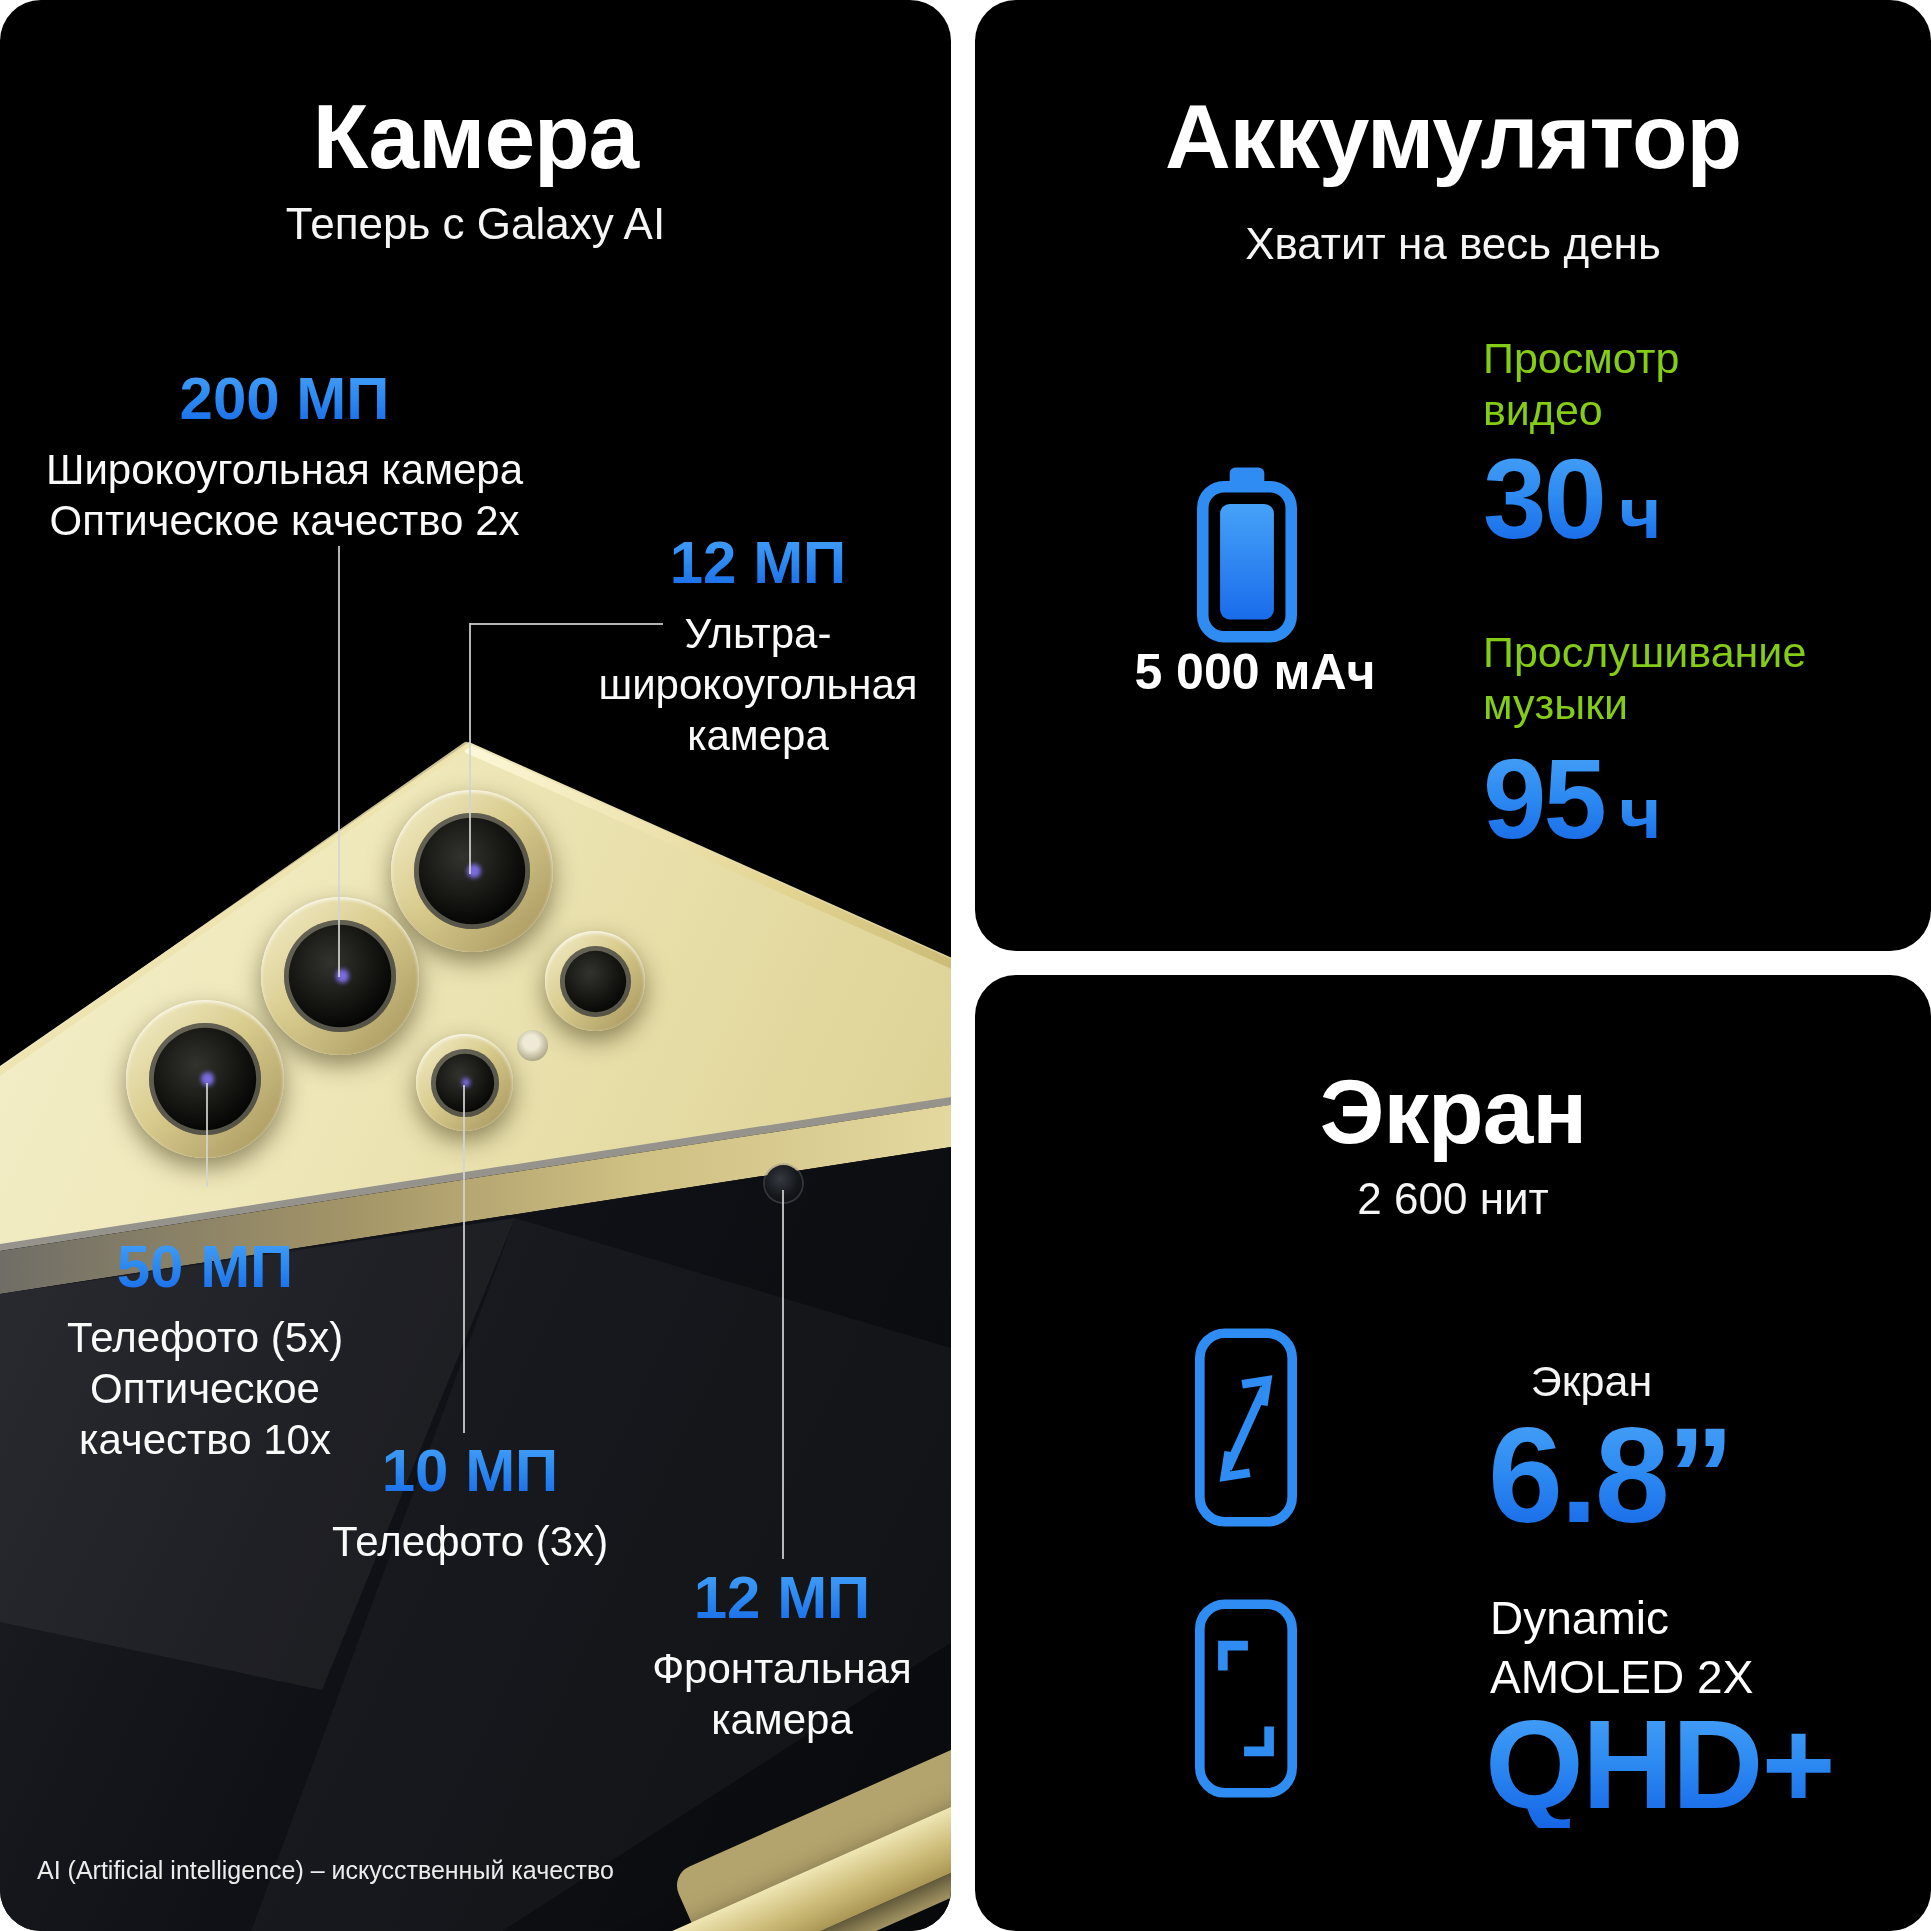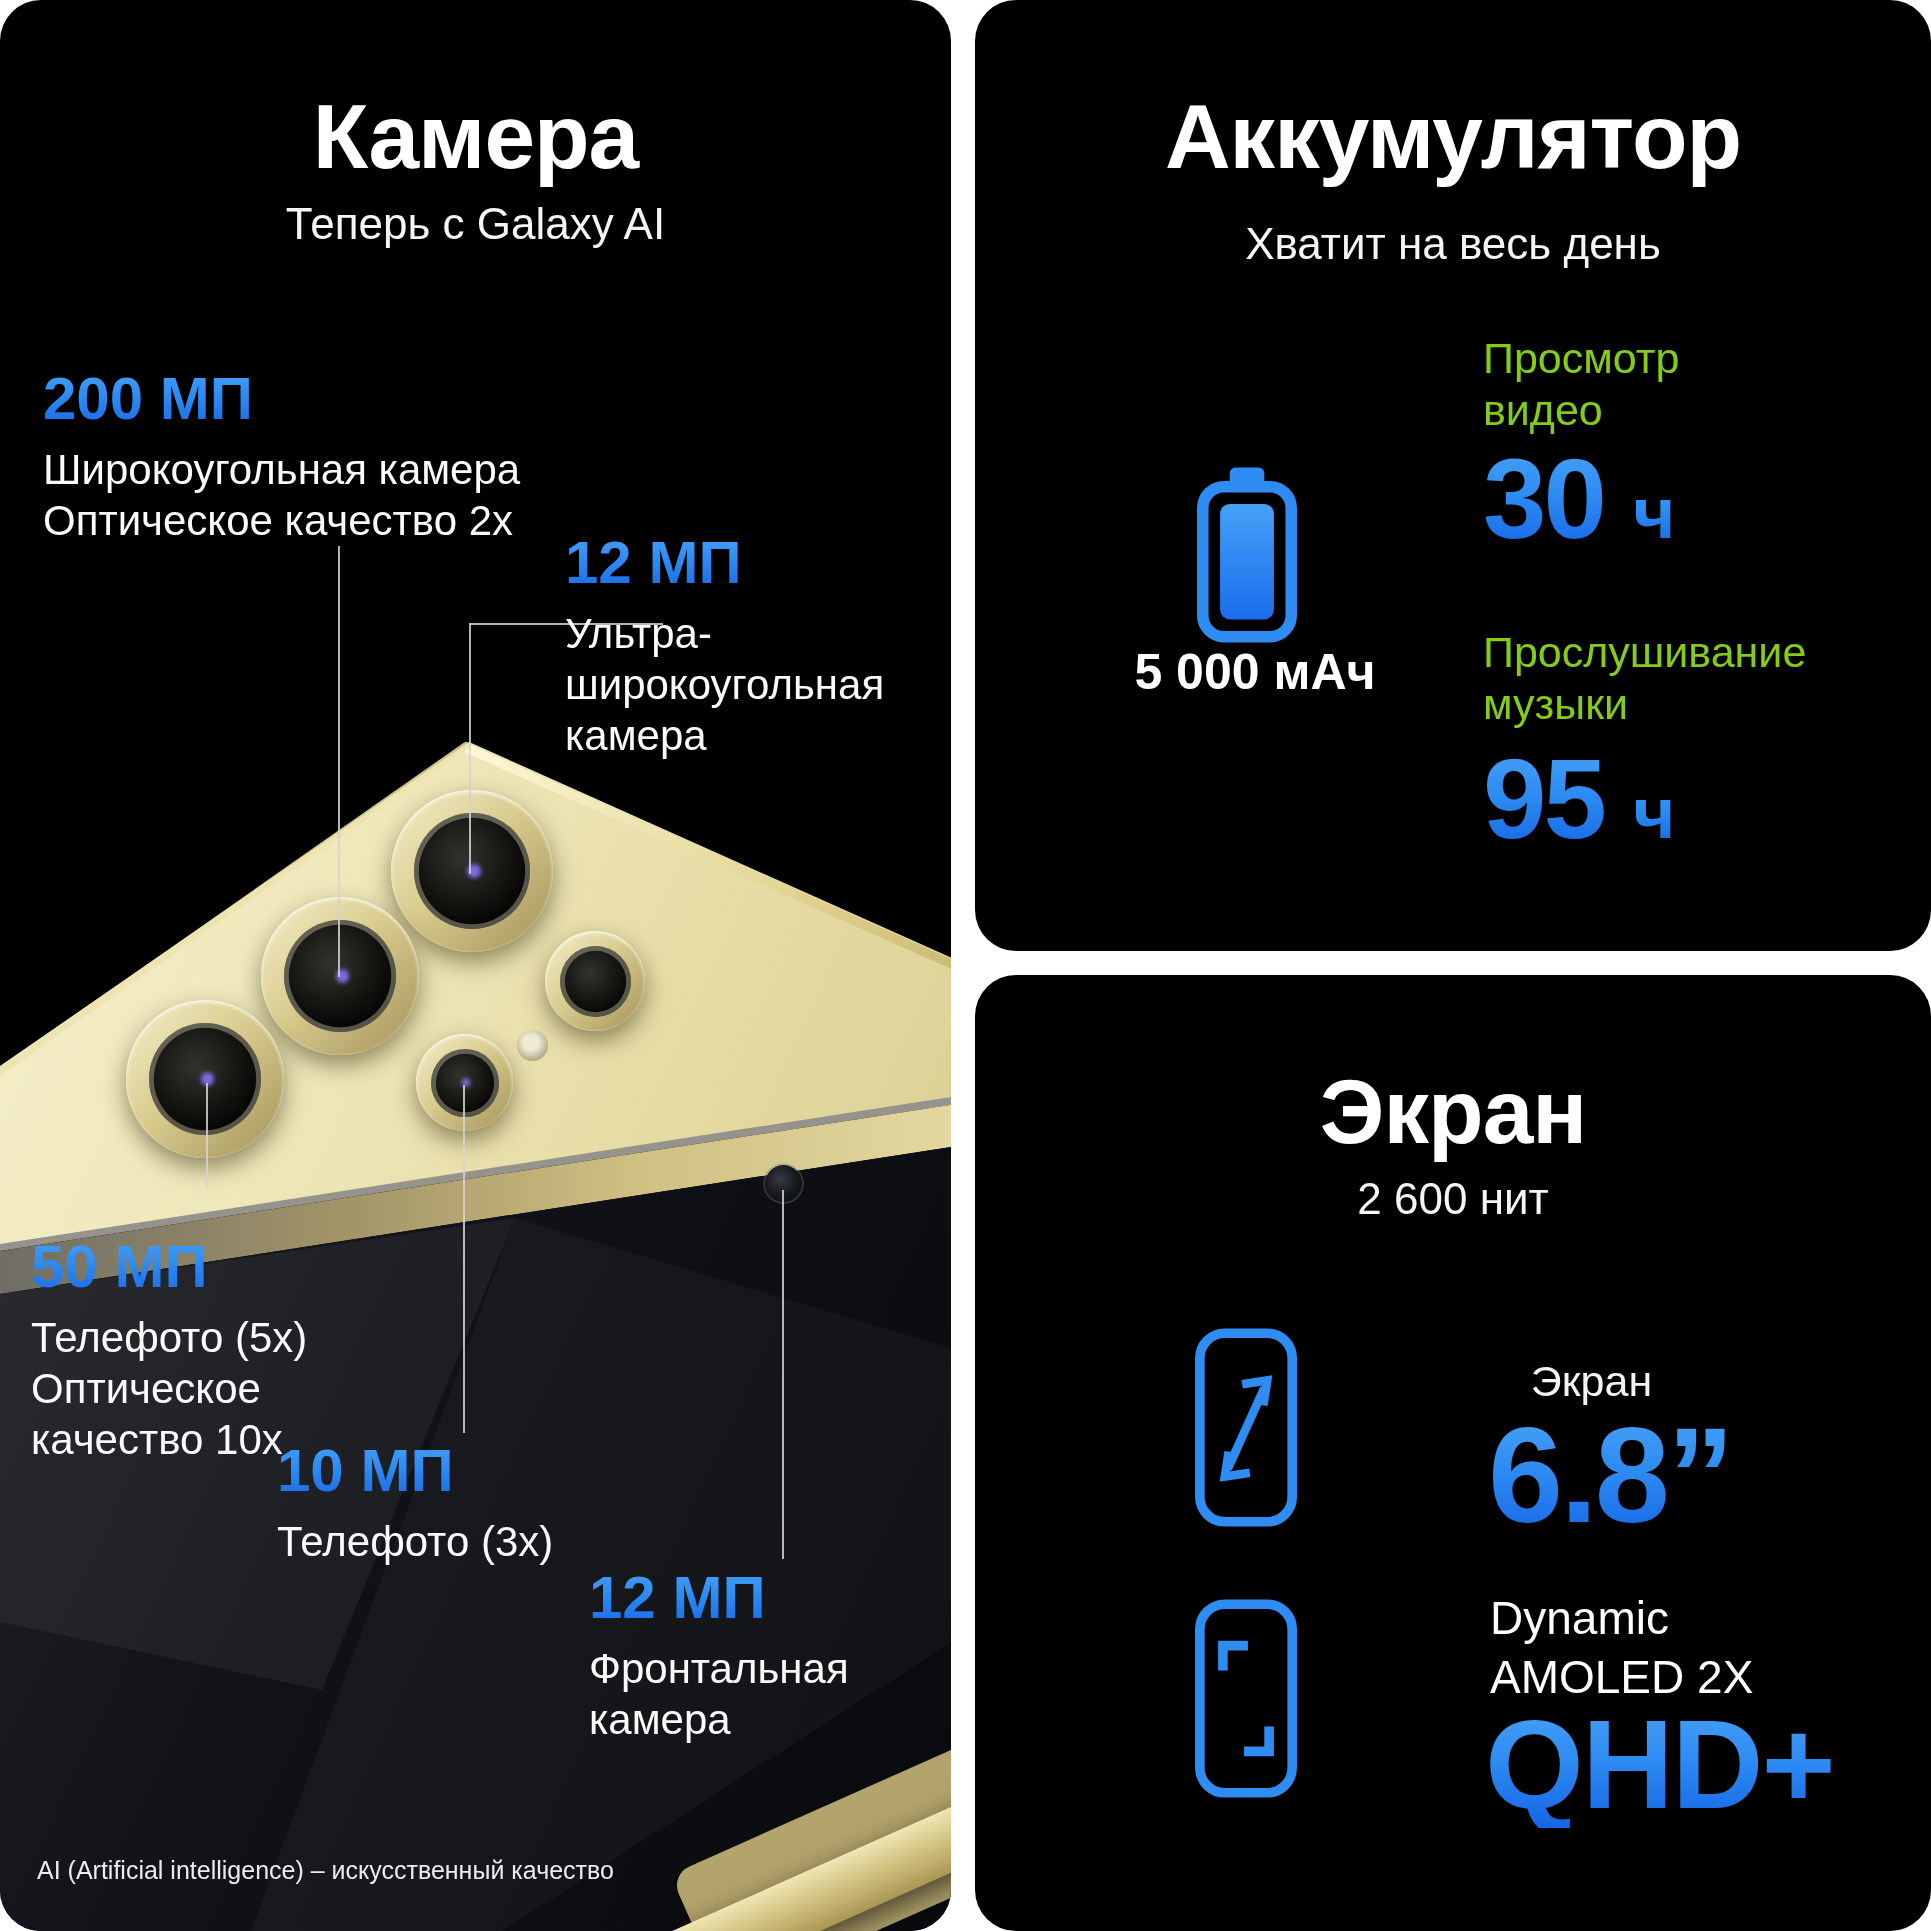--- a/index.html
+++ b/index.html
@@ -14,21 +14,21 @@
   .subtitle{position:absolute;left:0;width:100%;text-align:center;color:#f5f5f5;font-size:44px;font-weight:400;}
   .pre{white-space:pre-line;}
 
   .blue{color:#2e8cf2;}
   @supports (-webkit-background-clip: text){
     .blue{background:linear-gradient(180deg,#4aa3f7 0%,#2e8cf2 45%,#1565e6 100%);
           -webkit-background-clip:text;background-clip:text;color:transparent;}
   }
 
   
-  .spec{position:absolute;text-align:left;}
+  .spec{position:absolute;text-align:center;}
   .spec-value{font-size:60px;font-weight:700;line-height:1.12;}
   .spec-desc{margin-top:11.6px;color:#fafafa;font-size:42px;line-height:1.22;font-weight:400;}
   #spec-wide{left:43px;top:365px;width:483px;}
   #spec-ultrawide{left:565px;top:529px;width:386px;}
   #spec-tele5{left:31px;top:1193px;width:348px;margin-top:40px;}
   #spec-tele3{left:277px;top:1437px;width:386px;}
   #spec-front{left:589px;top:1564px;width:386px;}
   .footnote{position:absolute;left:37px;top:1856px;color:#ececec;font-size:25px;font-weight:400;}
 
   
@@ -71,21 +71,21 @@
       background:radial-gradient(circle at 42% 38%,#363a41 0%,#15171b 55%,#0a0b0d 100%);
       box-shadow:0 0 0 1.9px rgba(120,125,135,.35);}
 
   .cline{position:absolute;background:rgba(212,212,212,.85);}
 
   
   .bat-icon{position:absolute;left:222px;top:467px;}
   .capacity{position:absolute;left:106px;top:643px;width:348px;text-align:center;
       color:#fff;font-size:50px;font-weight:700;}
   .stat-label{position:absolute;left:508px;color:#84cc16;font-size:43px;line-height:1.22;font-weight:400;}
-  .stat-num{position:absolute;left:508px;display:flex;align-items:baseline;gap:29px;}
+  .stat-num{position:absolute;left:508px;display:flex;align-items:baseline;gap:15px;}
   .big-num{font-size:114px;font-weight:700;letter-spacing:-2.9px;line-height:1;}
   .unit{font-size:73px;font-weight:700;line-height:1;}
 
   
   .scr-icon{position:absolute;left:220px;}
   .size-label{position:absolute;left:515px;top:382px;width:203px;text-align:center;
       color:#f4f4f4;font-size:43px;font-weight:400;}
   .size-value{position:absolute;left:513px;top:433px;font-size:135px;font-weight:700;letter-spacing:-2.9px;line-height:1;}
   .tech{position:absolute;left:515px;top:614px;color:#fff;font-size:46px;line-height:1.28;font-weight:400;}
   .res{position:absolute;left:510px;top:726px;font-size:127px;font-weight:700;letter-spacing:-1.9px;line-height:1;}

